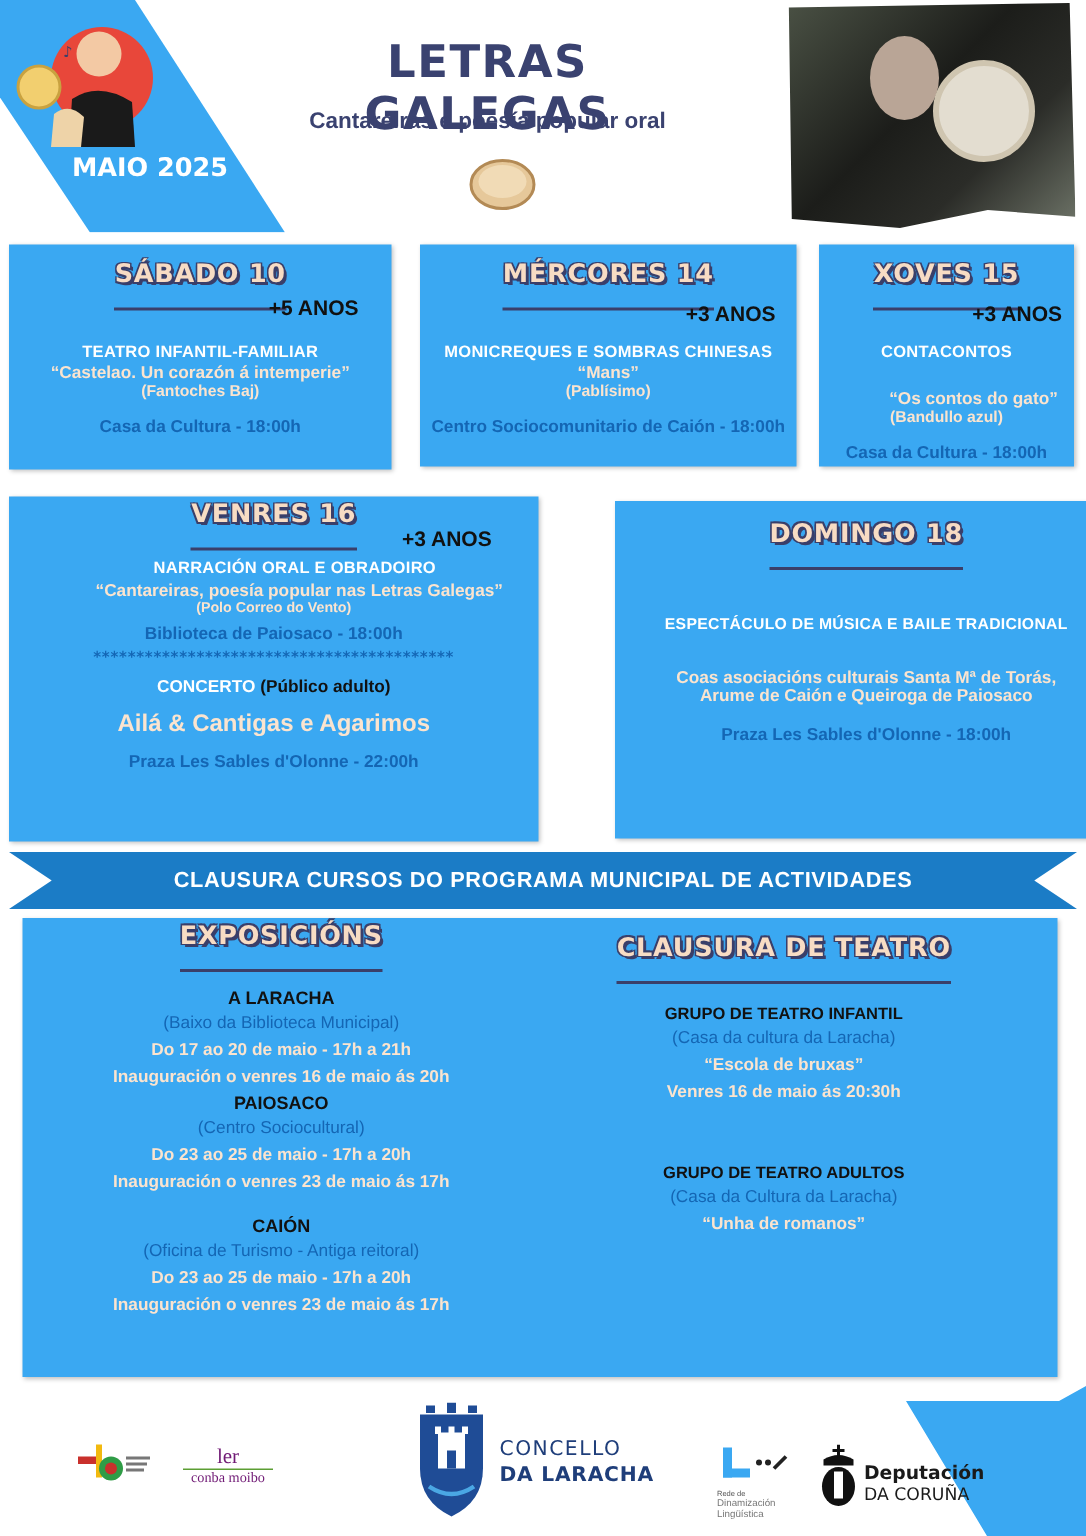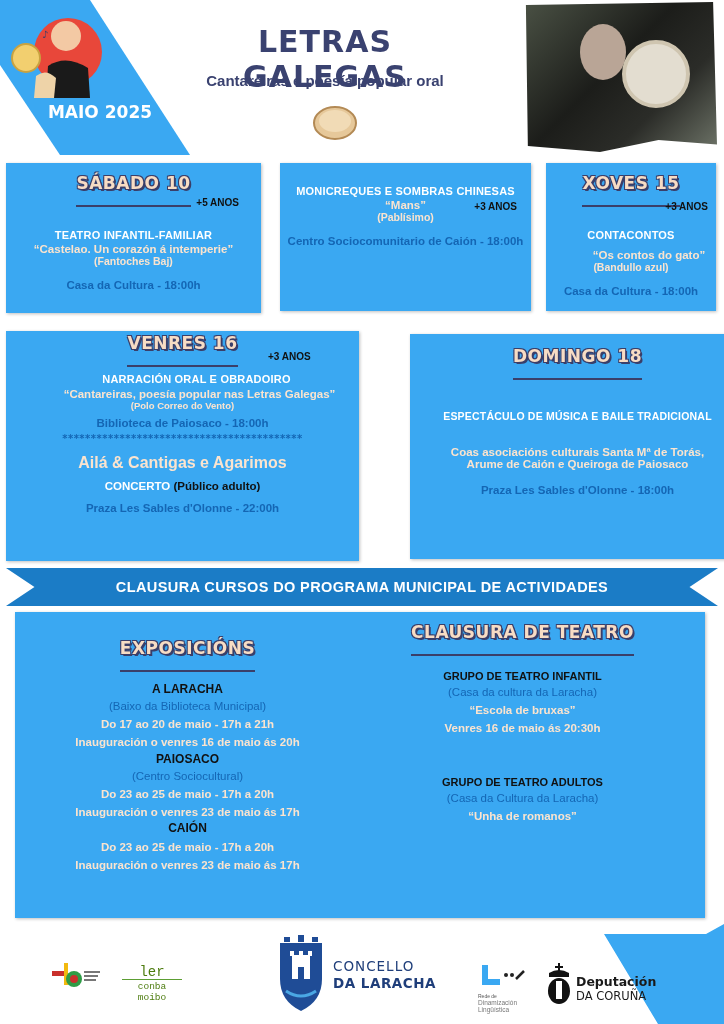--- a/index.html
+++ b/index.html
@@ -7,21 +7,21 @@
   body { position: relative; font-family: "DejaVu Sans", sans-serif; }
   .card { position: absolute; background: #3aa8f2; box-shadow: 1px 1px 3px rgba(0,0,0,0.25); text-align: center; }
 
   .day-title {
     display: inline-block;
     font-family: "DejaVu Sans", sans-serif; font-weight: bold;
     color: #f7dcc4; font-size: 17px; letter-spacing: 0.5px;
     text-shadow: -1px -1px 0 #3a3f6a, 1px -1px 0 #3a3f6a, -1px 1px 0 #3a3f6a, 1px 1px 0 #3a3f6a, 2px 2px 0 #3a3f6a;
     border-bottom: 2px solid #3a3f6a; padding-bottom: 12px;
   }
-  .age { position: absolute; font-family: "Liberation Sans", sans-serif; font-weight: bold; font-size: 10px; color: #111; }
+  .age { position: absolute; font-family: "Liberation Sans", sans-serif; font-weight: bold; font-size: 14px; color: #111; }
   .ev-title { color: #ffffff; font-weight: bold; font-size: 11px; font-family: "Liberation Sans", sans-serif; letter-spacing: 0.2px; }
   .ev-quote { color: #fbe4cf; font-size: 11.5px; font-family: "Liberation Sans", sans-serif; font-weight: bold; }
   .ev-company { color: #fbe4cf; font-size: 10.5px; font-family: "Liberation Sans", sans-serif; font-weight: bold; }
   .ev-place { color: #1466b4; font-size: 11.5px; font-family: "Liberation Sans", sans-serif; font-weight: bold; }
 
   .deco-tl { position: absolute; left: 0; top: 0; width: 190px; height: 155px; background: #3aa8f2;
     clip-path: polygon(0 0, 90px 0, 190px 155px, 60px 155px, 0 65px); }
   .deco-br { position: absolute; right: 0; bottom: 0; width: 120px; height: 100px; background: #3aa8f2;
     clip-path: polygon(0 10%, 85% 10%, 100% 0, 100% 100%, 45% 100%); }
 
@@ -69,85 +69,87 @@
 <div class="card" style="left:6px;top:163px;width:255px;height:150px;">
   <div style="margin-top:10px;"><span class="day-title">SÁBADO 10</span></div>
   <span class="age" style="right:22px;top:34px;">+5 ANOS</span>
   <div class="ev-title" style="margin-top:22px;">TEATRO INFANTIL-FAMILIAR</div>
   <div class="ev-quote" style="margin-top:2px;">“Castelao. Un corazón á intemperie”</div>
   <div class="ev-company">(Fantoches Baj)</div>
   <div class="ev-place" style="margin-top:12px;">Casa da Cultura - 18:00h</div>
 </div>
 
 <div class="card" style="left:280px;top:163px;width:251px;height:148px;">
+  <div style="margin-top:10px;"><span class="day-title">MÉRCORES 14</span></div>
   <span class="age" style="right:14px;top:38px;">+3 ANOS</span>
   <div class="ev-title" style="margin-top:22px;">MONICREQUES E SOMBRAS CHINESAS</div>
   <div class="ev-quote" style="margin-top:2px;">“Mans”</div>
   <div class="ev-company">(Pablísimo)</div>
   <div class="ev-place" style="margin-top:12px;">Centro Sociocomunitario de Caión - 18:00h</div>
 </div>
 
 <div class="card" style="left:546px;top:163px;width:170px;height:148px;">
   <div style="margin-top:10px;"><span class="day-title">XOVES 15</span></div>
   <span class="age" style="right:8px;top:38px;">+3 ANOS</span>
   <div class="ev-title" style="margin-top:22px;">CONTACONTOS</div>
-  <div class="ev-quote" style="margin-top:8px;padding-left:36px;">“Os contos do gato”</div>
+  <div class="ev-quote" style="margin-top:19px;padding-left:36px;">“Os contos do gato”</div>
   <div class="ev-company">(Bandullo azul)</div>
   <div class="ev-place" style="margin-top:12px;">Casa da Cultura - 18:00h</div>
 </div>
 
 <div class="card" style="left:6px;top:331px;width:353px;height:230px;">
   <div style="margin-top:2px;"><span class="day-title">VENRES 16</span></div>
   <span class="age" style="left:262px;top:20px;">+3 ANOS</span>
   <div class="ev-title" style="margin-top:6px;padding-left:28px;">NARRACIÓN ORAL E OBRADOIRO</div>
   <div class="ev-quote" style="margin-top:3px;padding-left:34px;">“Cantareiras, poesía popular nas Letras Galegas”</div>
   <div class="ev-company" style="font-size:9.5px;">(Polo Correo do Vento)</div>
   <div class="ev-place" style="margin-top:6px;">Biblioteca de Paiosaco - 18:00h</div>
   <div style="color:#1466b4;font-size:10px;font-weight:bold;margin-top:4px;letter-spacing:0.5px;overflow:hidden;white-space:nowrap;">******************************************</div>
-  <div style="color:#fbe4cf;font-size:16px;font-weight:bold;font-family:'Liberation Sans',sans-serif;margin-top:10px;">Ailá &amp; Cantigas e Agarimos</div>
   <div style="margin-top:8px;font-size:11.5px;font-family:'Liberation Sans',sans-serif;font-weight:bold;">
     <span style="color:#fff;">CONCERTO</span>
     <span style="color:#111;">(Público adulto)</span>
   </div>
+  <div style="color:#fbe4cf;font-size:16px;font-weight:bold;font-family:'Liberation Sans',sans-serif;margin-top:10px;">Ailá &amp; Cantigas e Agarimos</div>
   <div class="ev-place" style="margin-top:10px;">Praza Les Sables d'Olonne - 22:00h</div>
 </div>
 
 <div class="card" style="left:410px;top:334px;width:335px;height:225px;">
   <div style="margin-top:12px;"><span class="day-title">DOMINGO 18</span></div>
   <div class="ev-title" style="margin-top:30px;font-size:10.5px;">ESPECTÁCULO DE MÚSICA E BAILE TRADICIONAL</div>
   <div class="ev-quote" style="margin-top:24px;font-size:11.5px;">Coas asociacións culturais Santa Mª de Torás,</div>
   <div class="ev-quote" style="font-size:11.5px;">Arume de Caión e Queiroga de Paiosaco</div>
   <div class="ev-place" style="margin-top:14px;">Praza Les Sables d'Olonne - 18:00h</div>
 </div>
 
 <div class="banner">
   <span>CLAUSURA CURSOS DO PROGRAMA MUNICIPAL DE ACTIVIDADES</span>
 </div>
 
 <div class="card" style="left:15px;top:612px;width:690px;height:306px;">
 
   <div style="position:absolute;left:0;top:0;width:345px;">
-    <div style="margin-top:26px;"><span class="day-title">EXPOSICIÓNS</span></div>
+    <div style="margin-top:2px;"><span class="day-title">EXPOSICIÓNS</span></div>
 
     <div style="margin-top:10px;">
       <div style="color:#111;font-weight:bold;font-size:12px;font-family:'Liberation Sans',sans-serif;">A LARACHA</div>
       <div class="ev-place" style="font-weight:normal;font-size:11.5px;margin-top:4px;">(Baixo da Biblioteca Municipal)</div>
       <div class="ev-quote" style="margin-top:6px;">Do 17 ao 20 de maio - 17h a 21h</div>
       <div class="ev-quote" style="margin-top:6px;">Inauguración o venres 16 de maio ás 20h</div>
     </div>
 
     <div style="margin-top:4px;">
       <div style="color:#111;font-weight:bold;font-size:12px;font-family:'Liberation Sans',sans-serif;">PAIOSACO</div>
       <div class="ev-place" style="font-weight:normal;font-size:11.5px;margin-top:4px;">(Centro Sociocultural)</div>
       <div class="ev-quote" style="margin-top:6px;">Do 23 ao 25 de maio - 17h a 20h</div>
       <div class="ev-quote" style="margin-top:6px;">Inauguración o venres 23 de maio ás 17h</div>
     </div>
 
-    <div style="margin-top:3px;">
+    <div style="margin-top:16px;">
       <div style="color:#111;font-weight:bold;font-size:12px;font-family:'Liberation Sans',sans-serif;">CAIÓN</div>
+      <div class="ev-place" style="font-weight:normal;font-size:11.5px;margin-top:4px;">(Oficina de Turismo - Antiga reitoral)</div>
       <div class="ev-quote" style="margin-top:6px;">Do 23 ao 25 de maio - 17h a 20h</div>
       <div class="ev-quote" style="margin-top:6px;">Inauguración o venres 23 de maio ás 17h</div>
     </div>
   </div>
 
   <div style="position:absolute;left:345px;top:0;width:325px;">
     <div style="margin-top:10px;"><span class="day-title">CLAUSURA DE TEATRO</span></div>
 
     <div style="margin-top:14px;">
       <div style="color:#111;font-weight:bold;font-size:11px;font-family:'Liberation Sans',sans-serif;">GRUPO DE TEATRO INFANTIL</div>
@@ -169,21 +171,21 @@
     <svg width="50" height="30" viewBox="0 0 50 30">
       <rect x="0" y="10" width="12" height="5" fill="#c9302c"></rect>
       <rect x="12" y="2" width="4" height="22" fill="#f2b90f"></rect>
       <circle cx="22" cy="18" r="8" fill="#2f9c46"></circle>
       <circle cx="22" cy="18" r="4" fill="#c9302c"></circle>
       <rect x="32" y="10" width="16" height="2" fill="#777"></rect>
       <rect x="32" y="14" width="14" height="2" fill="#777"></rect>
       <rect x="32" y="18" width="12" height="2" fill="#777"></rect>
     </svg>
   </div>
-  <div style="position:absolute;left:122px;top:30px;width:60px;text-align:center;font-family:Liberation Mono, monospace;color:#4d7c0f;">
+  <div style="position:absolute;left:122px;top:30px;width:60px;text-align:center;font-family:Liberation Serif, serif;color:#701a75;">
     <div style="font-size:14px;line-height:14px;border-bottom:1px solid #5c9e33;">ler</div>
     <div style="font-size:9.5px;margin-top:1px;">conba moibo</div>
   </div>
 
   <div style="position:absolute;left:276px;top:0px;width:50px;height:80px;">
     <svg width="50" height="80" viewBox="0 0 50 80">
       <path d="M4 8 L46 8 L46 44 Q46 66 25 76 Q4 66 4 44 Z" fill="#1f4c96"></path>
       <rect x="16" y="20" width="18" height="24" fill="#ffffff"></rect>
       <rect x="22" y="32" width="6" height="12" fill="#1f4c96"></rect>
       <rect x="14" y="16" width="4" height="5" fill="#ffffff"></rect>

